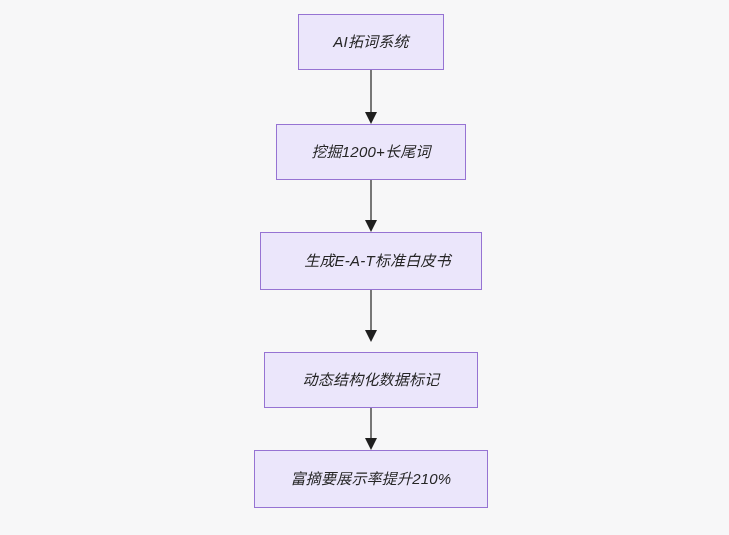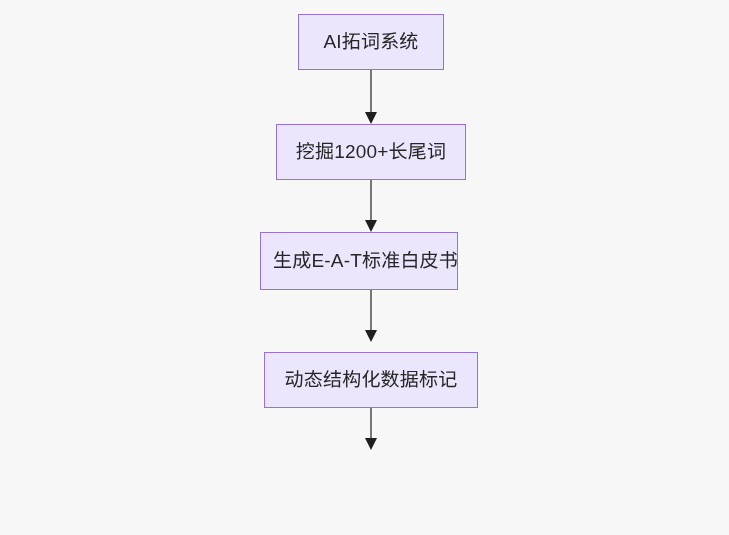--- a/index.html
+++ b/index.html
@@ -26,25 +26,26 @@
     background: #ebe6fb;
     border: 1px solid #9673d3;
     border-radius: 0;
     display: flex;
     align-items: center;
     justify-content: center;
     text-align: center;
   }
   .node-label {
     color: #262626;
-    font-size: 19px;
+    font-size: 15px;
     line-height: 1.25;
     letter-spacing: 0.2px;
     white-space: nowrap;
     font-family: "Liberation Sans", "DejaVu Sans", sans-serif;
+    font-style: italic;
   }
   .edge {
     position: absolute;
     overflow: visible;
   }
   .edge-line {
     stroke: #777777;
     stroke-width: 2;
     fill: none;
   }
@@ -79,22 +80,25 @@
   </svg>
 
   <div class="node" style="left: 298px; top: 14px; width: 146px; height: 56px; background: rgb(235, 230, 251); border-color: rgb(150, 115, 211);">
     <span class="node-label" style="color: rgb(38, 38, 38);">AI拓词系统</span>
   </div>
 
   <div class="node" style="left: 276px; top: 124px; width: 190px; height: 56px; background: rgb(235, 230, 251); border-color: rgb(150, 115, 211);">
     <span class="node-label" style="color: rgb(38, 38, 38);">挖掘1200+长尾词</span>
   </div>
 
-  <div class="node" style="left: 260px; top: 232px; width: 198px; height: 58px; background: rgb(235, 230, 251); border-color: rgb(150, 115, 211); padding-left: 13px;">
+  <div class="node" style="left: 260px; top: 232px; width: 222px; height: 58px; background: rgb(235, 230, 251); border-color: rgb(150, 115, 211); padding-left: 13px;">
     <span class="node-label" style="color: rgb(38, 38, 38);">生成E-A-T标准白皮书</span>
   </div>
 
   <div class="node" style="left: 264px; top: 352px; width: 214px; height: 56px; background: rgb(235, 230, 251); border-color: rgb(150, 115, 211);">
     <span class="node-label" style="color: rgb(38, 38, 38);">动态结构化数据标记</span>
   </div>
 
+  <div class="node" style="left: 254px; top: 450px; width: 234px; height: 58px; background: rgb(235, 230, 251); border-color: rgb(150, 115, 211);">
+    <span class="node-label" style="color: rgb(38, 38, 38);">富摘要展示率提升210%</span>
+  </div>
 
 </div>
 
 </body></html>

